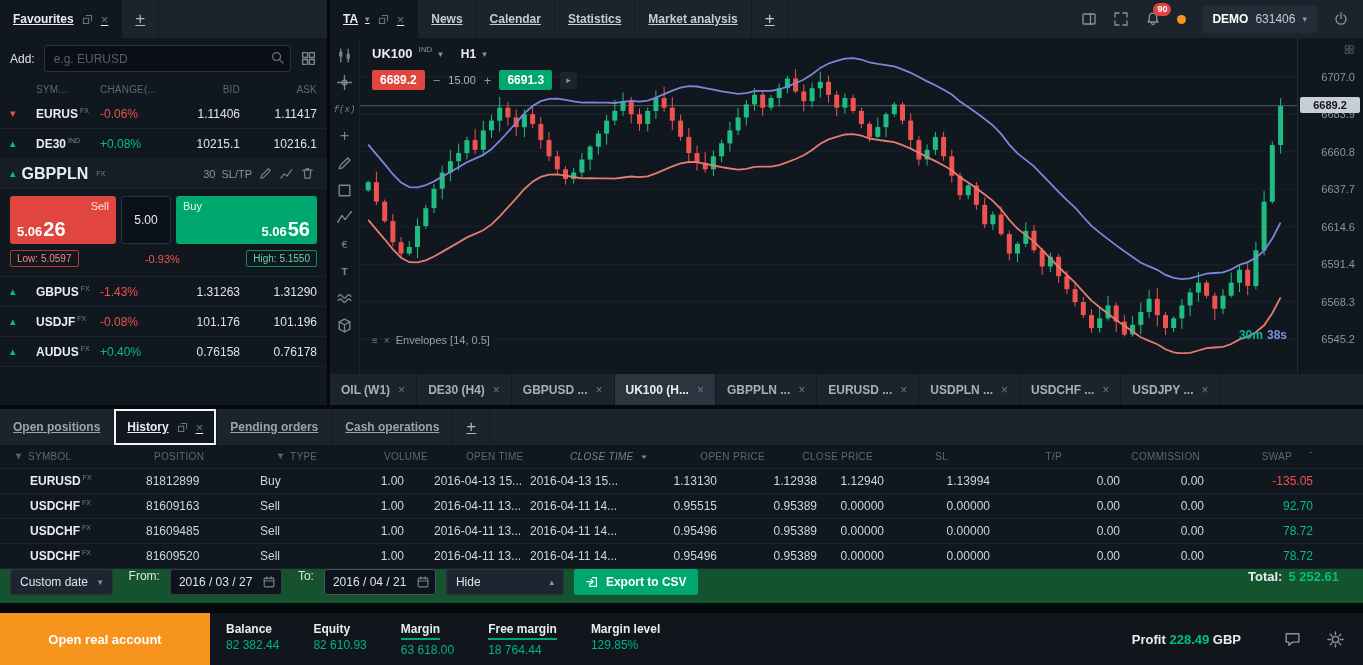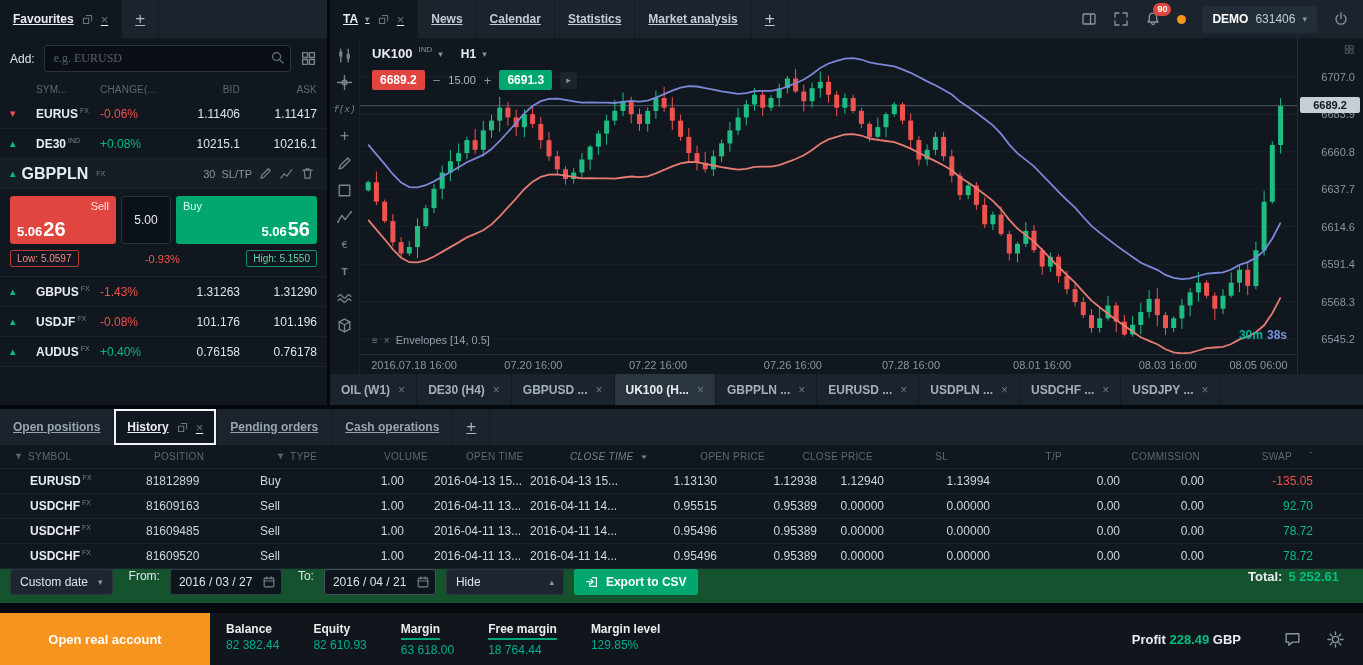--- a/index.html
+++ b/index.html
@@ -20,21 +20,21 @@
   .tab-ic{width:13px;height:13px;color:#6c767f;display:inline-flex;}
   [data-icon] svg{width:100%;height:100%;display:block;fill:none;stroke:currentColor;stroke-width:1.3;stroke-linecap:round;stroke-linejoin:round;}
 
   
   .top-region{height:405px;display:flex;flex:none;}
   .left-panel{width:327px;margin-right:3px;background:#10171e;display:flex;flex-direction:column;flex:none;}
 
   .add-row{display:flex;align-items:center;gap:9px;padding:7px 10px;flex:none;}
   .add-label{font-size:12px;color:#dfe5ea;}
   .search-box{flex:1;position:relative;height:27px;}
-  .search-box input{width:100%;height:100%;background:#0a0f15;border:1px solid #2a333d;border-radius:3px;color:#dfe5ea;font-size:12px;padding:0 26px 0 9px;font-family:Liberation Serif, serif;outline:none;}
+  .search-box input{width:100%;height:100%;background:#0a0f15;border:1px solid #2a333d;border-radius:3px;color:#dfe5ea;font-size:12px;padding:0 26px 0 9px;font-family:Liberation Sans, sans-serif;outline:none;}
   .search-box input::placeholder{color:#57616b;}
   .sicon{position:absolute;right:6px;top:5px;width:15px;height:15px;color:#6c767f;}
   .gicon{width:17px;height:17px;color:#7b858f;flex:none;}
 
   .wl-header,.wl-row{display:grid;grid-template-columns:26px 64px 64px 76px 77px;padding:0 10px;align-items:center;}
   .wl-header{height:20px;font-size:10px;color:#5d6873;flex:none;letter-spacing:.2px;}
   .wl-header .r{text-align:right;}
   .wl-row{height:30px;border-bottom:1px solid #1a222b;font-size:12px;flex:none;}
   .wl-ch{font-size:11px;}
   .wl-ch.up{color:#00bf83;}.wl-ch.down{color:#f0534b;}
@@ -680,30 +680,20 @@
             </div>
           </div>
           <div class="env-label" data-interactable="false">
             <span class="env-ic" data-interactable="true">≡</span>
             <span class="env-ic" data-interactable="true">×</span>
             <span data-interactable="false">Envelopes [14, 0.5]</span>
           </div>
           <div class="countdown" data-interactable="false">
             <span class="cd-m" data-interactable="false">30m</span><span class="cd-s" data-interactable="false">38s</span>
           </div>
-          <div class="x-axis" id="x-axis" data-interactable="true">
-              <span class="x-lab" data-interactable="false" style="left: 1.2%;">2016.07.18 16:00</span>
-              <span class="x-lab" data-interactable="false" style="left: 18.5%; transform: translateX(-50%);">07.20 16:00</span>
-              <span class="x-lab" data-interactable="false" style="left: 31.8%; transform: translateX(-50%);">07.22 16:00</span>
-              <span class="x-lab" data-interactable="false" style="left: 46.2%; transform: translateX(-50%);">07.26 16:00</span>
-              <span class="x-lab" data-interactable="false" style="left: 58.8%; transform: translateX(-50%);">07.28 16:00</span>
-              <span class="x-lab" data-interactable="false" style="left: 72.8%; transform: translateX(-50%);">08.01 16:00</span>
-              <span class="x-lab" data-interactable="false" style="left: 86.2%; transform: translateX(-50%);">08.03 16:00</span>
-              <span class="x-lab" data-interactable="false" style="left: 98.5%; transform: translateX(-92%);">08.05 06:00</span>
-            </div>
         </div>
         <div class="y-axis" id="y-axis" data-interactable="true">
           <span class="axis-top-ic" data-icon="grid4" data-interactable="true">
               <svg viewBox="0 0 16 16">
                 <path d="M2.5 2.5h4.6v4.6H2.5zM8.9 2.5h4.6v4.6H8.9zM2.5 8.9h4.6v4.6H2.5zM8.9 8.9h4.6v4.6H8.9z"></path>
               </svg>
             </span>
           <div class="price-tag" id="price-tag" data-interactable="false" style="top: 58.7374px;">6689.2</div>
         <span class="y-lab" data-interactable="false" style="top: 32.8923px;">6707.0</span>
             <span class="y-lab" data-interactable="false" style="top: 70.3262px;">6683.9</span>

